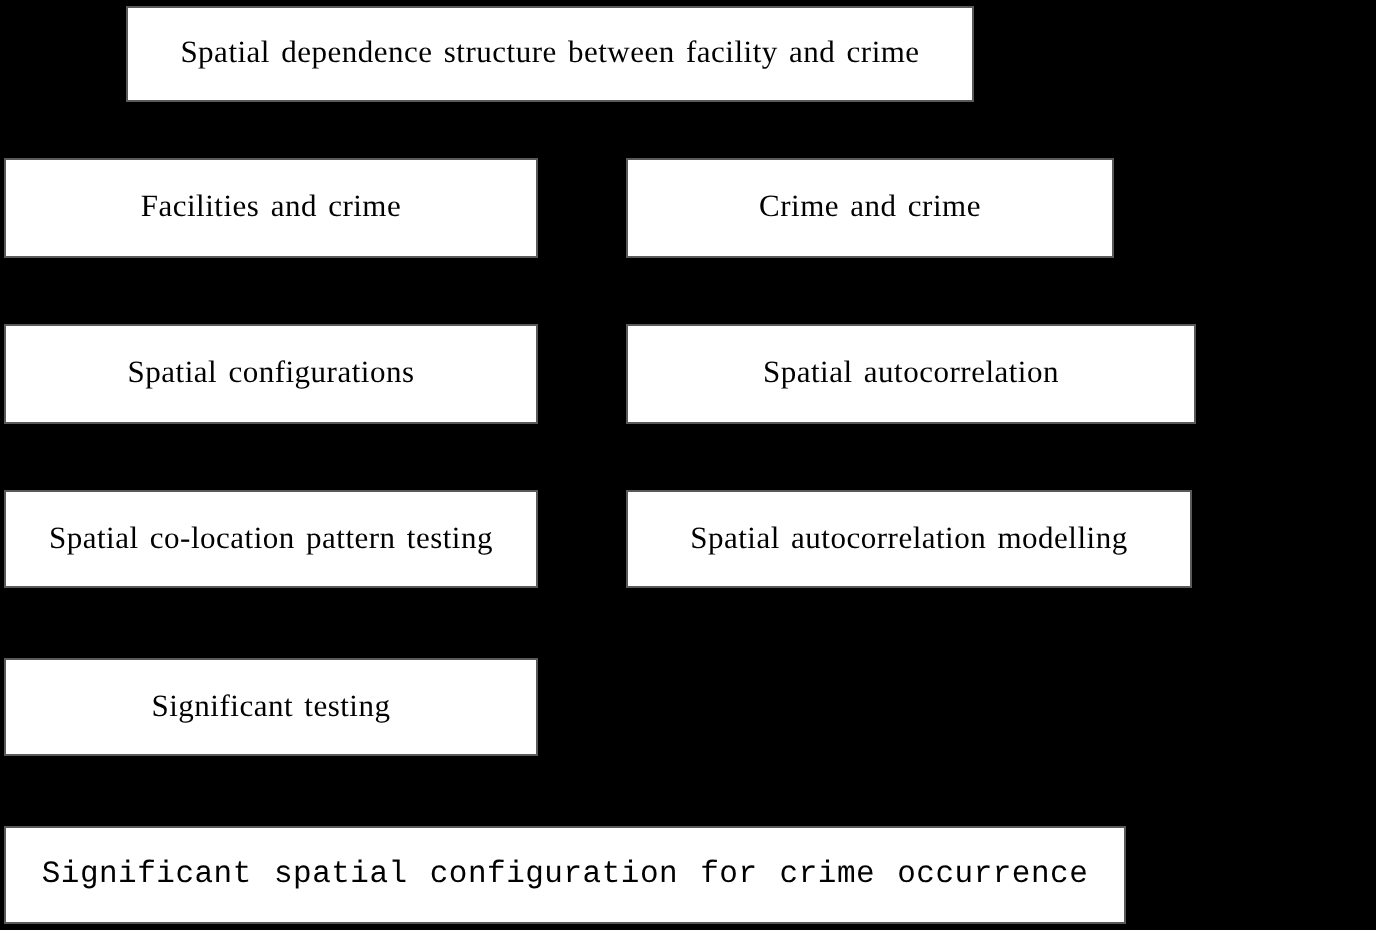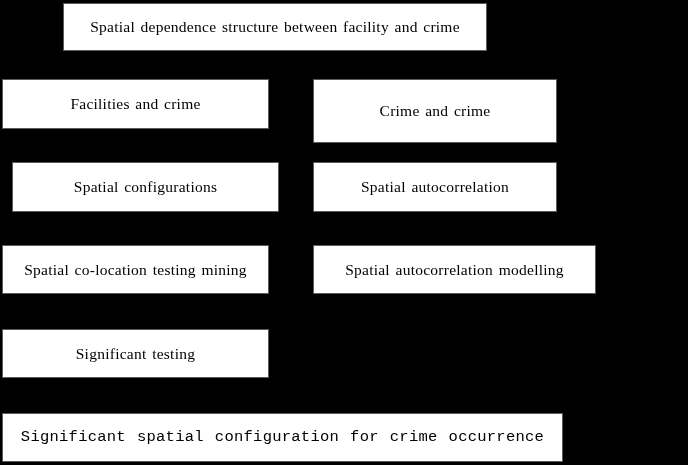--- a/index.html
+++ b/index.html
@@ -28,46 +28,46 @@
     font-size: 15.5px;
     letter-spacing: 0.25px;
     word-spacing: 1.5px;
     line-height: 1.15;
     white-space: nowrap;
   }
   
   .box-title   { left: 63px;  top: 3px;   width: 424px; height: 48px; }
   
   .box-l1      { left: 2px;   top: 79px;  width: 267px; height: 50px; font-family: Liberation Serif, serif; }
-  .box-l2      { left: 12px;   top: 162px; width: 267px; height: 50px; }
+  .box-l2      { left: 2px;   top: 162px; width: 267px; height: 50px; }
   .box-l3      { left: 2px;   top: 245px; width: 267px; height: 49px; }
   .box-l4      { left: 2px;   top: 329px; width: 267px; height: 49px; }
   
-  .box-r1      { left: 313px; top: 79px;  width: 244px; height: 64px; }
-  .box-r2      { left: 313px; top: 162px; width: 244px; height: 50px; }
+  .box-r1      { left: 313px; top: 79px;  width: 244px; height: 50px; }
+  .box-r2      { left: 313px; top: 162px; width: 285px; height: 50px; }
   .box-r3      { left: 313px; top: 245px; width: 283px; height: 49px; }
   
   .box-result  { left: 2px;   top: 413px; width: 561px; height: 49px; font-family: Liberation Mono, monospace; }
 </style>
 </head>
 <body>
 
 <div class="canvas">
 
   <div class="box box-title">Spatial dependence structure between facility and crime</div>
 
   <div class="box box-l1">Facilities and crime</div>
 
   <div class="box box-r1">Crime and crime</div>
 
   <div class="box box-l2">Spatial configurations</div>
 
   <div class="box box-r2">Spatial autocorrelation</div>
 
-  <div class="box box-l3">Spatial co-location testing mining</div>
+  <div class="box box-l3">Spatial co-location pattern testing</div>
 
   <div class="box box-r3">Spatial autocorrelation modelling</div>
 
   <div class="box box-l4">Significant testing</div>
 
   <div class="box box-result">Significant spatial configuration for crime occurrence</div>
 
 </div>
 
 </body></html>

